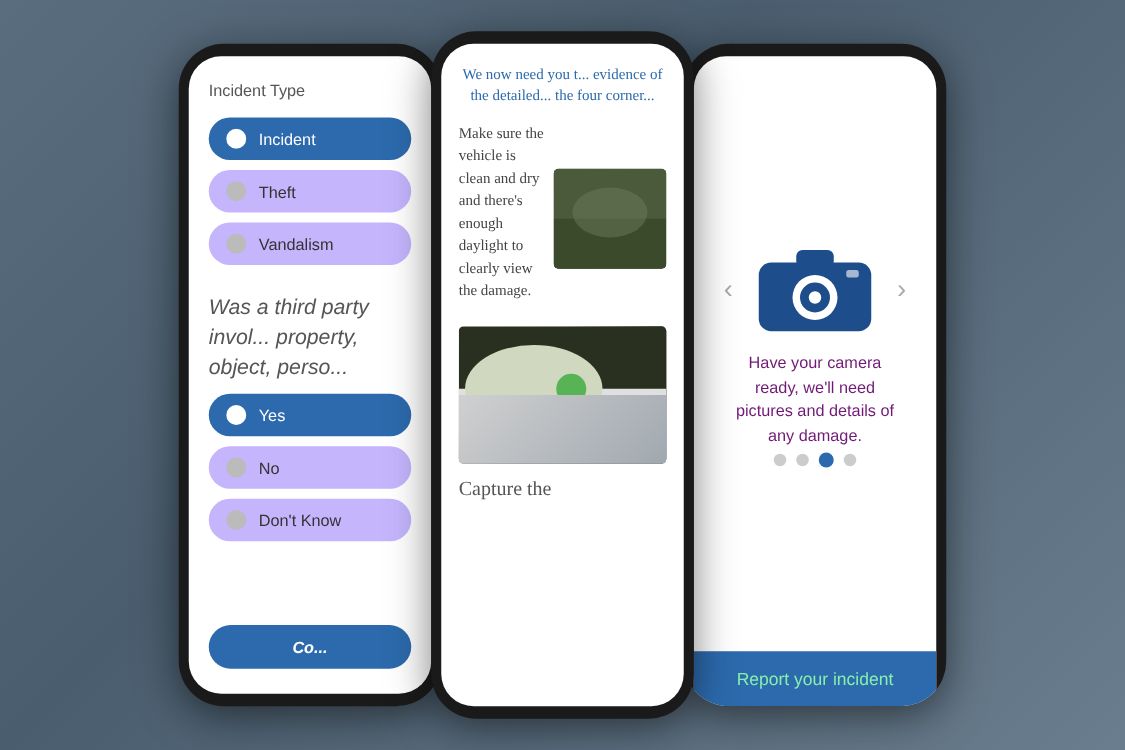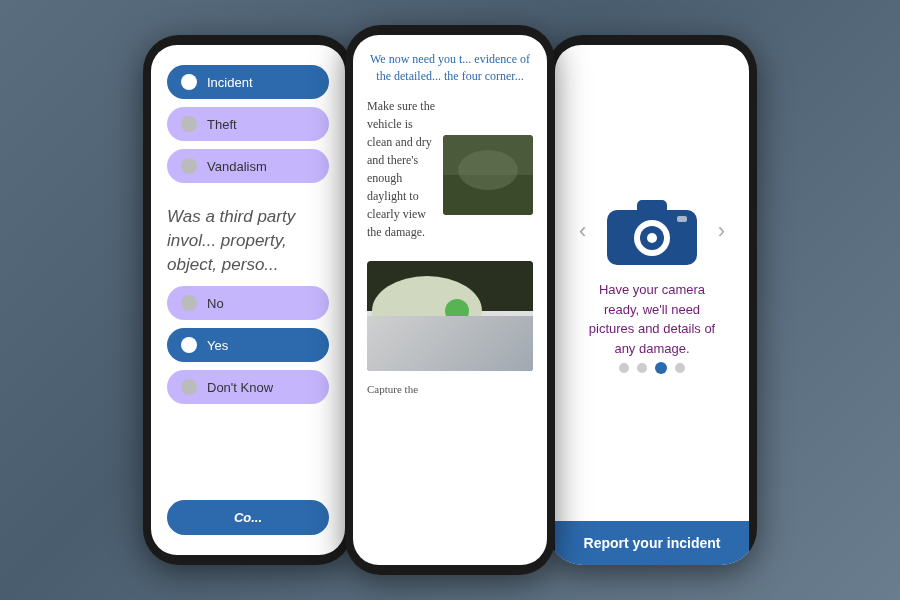--- a/index.html
+++ b/index.html
@@ -197,21 +197,21 @@
 
     .car-image2::before {
       content: '';
       position: absolute;
       bottom: 0; left: 0; right: 0;
       height: 50%;
       background: linear-gradient(135deg, #d0d0d0, #a0a8b0);
     }
 
     .screen2-capture {
-      font-size: 11px;
+      font-size: 16px;
       color: #555;
       margin-top: 4px;
     }
 
     .nav-arrow {
       font-size: 20px;
       color: #888;
       cursor: pointer;
       padding: 4px 8px;
     }
@@ -240,25 +240,25 @@
 
     .dot.active {
       background: #2c6aad;
       width: 12px;
       height: 12px;
     }
 
     .report-btn {
       width: 100%;
       background: #2c6aad;
-      color: #ffffff;
+      color: #86efac;
       border: none;
       padding: 14px;
       font-size: 14px;
-      font-weight: 700;
+      font-weight: 400;
       cursor: pointer;
       text-align: center;
       flex-shrink: 0;
     }
 
     .screen3-inner {
       flex: 1;
       display: flex;
       flex-direction: column;
       align-items: center;
@@ -270,43 +270,44 @@
   </style>
 </head>
 <body>
 
 <div class="scene">
   <div class="bg-overlay"></div>
 
   <div class="phone phone-1">
     <div class="phone-screen">
       <div class="screen1" style="flex:1; display:flex; flex-direction:column;">
+        <div class="screen1-title">Incident Type</div>
 
         <div class="radio-option selected">
           <div class="radio-dot"></div>
           <span>Incident</span>
         </div>
         <div class="radio-option">
           <div class="radio-dot"></div>
           <span>Theft</span>
         </div>
         <div class="radio-option">
           <div class="radio-dot"></div>
           <span>Vandalism</span>
         </div>
 
         <div class="third-party-text">Was a third party invol... property, object, perso...</div>
 
+        <div class="radio-option selected">
+          <div class="radio-dot"></div>
+          <span>Yes</span>
+        </div>
         <div class="radio-option">
           <div class="radio-dot"></div>
           <span>No</span>
-        </div>
-        <div class="radio-option selected">
-          <div class="radio-dot"></div>
-          <span>Yes</span>
         </div>
         <div class="radio-option">
           <div class="radio-dot"></div>
           <span>Don't Know</span>
         </div>
 
         <div style="flex:1;"></div>
         <button class="continue-btn">Co...</button>
       </div>
     </div>

